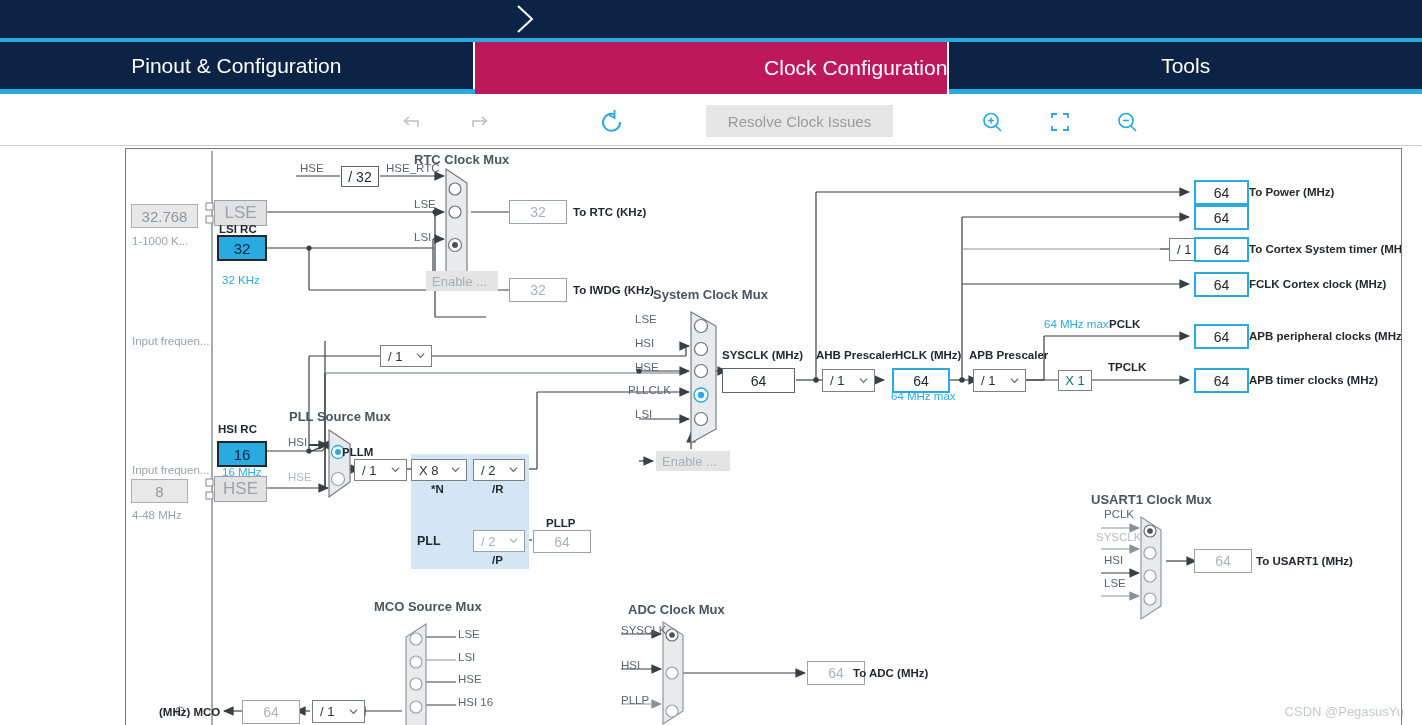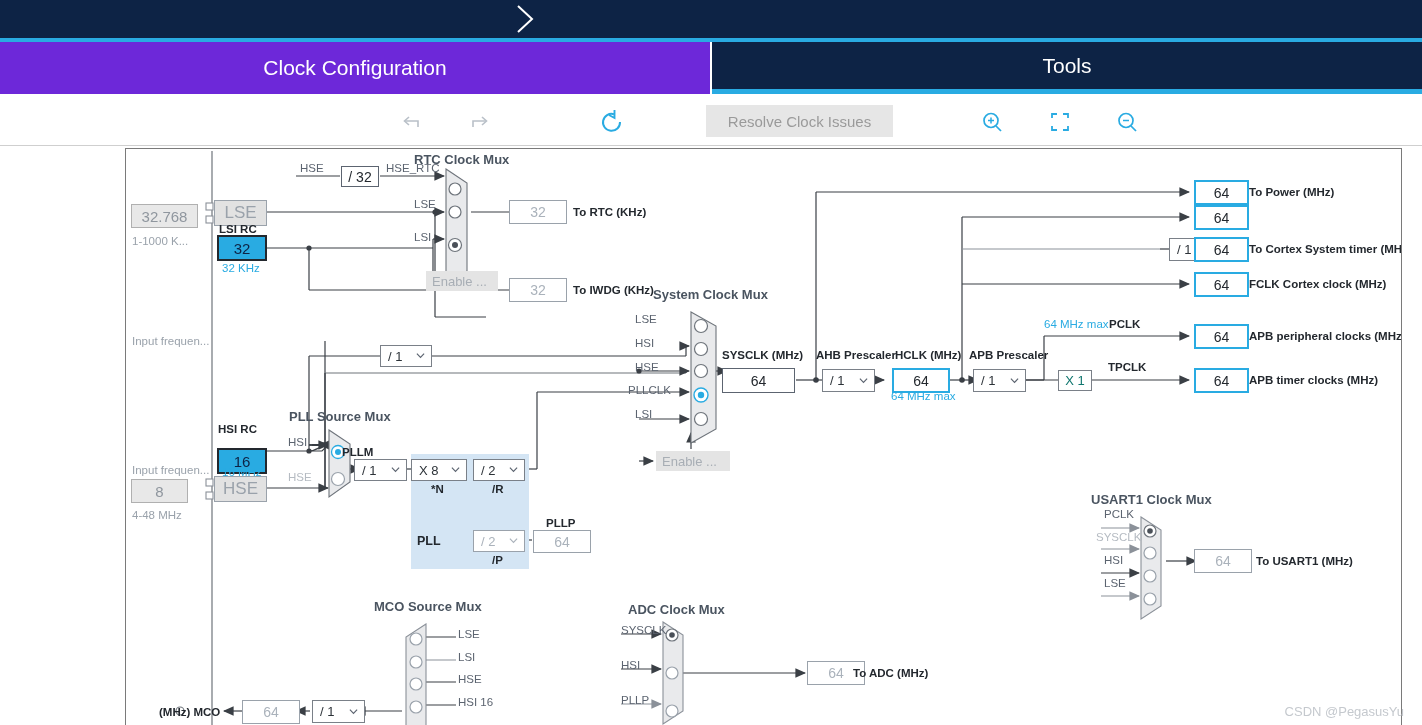--- a/index.html
+++ b/index.html
@@ -38,21 +38,21 @@
     flex: 1 1 0; height: 47px; margin-top: 4px;
     background: #0d2345;
     color: #ffffff;
     font-size: 21px;
     display: flex; align-items: center; justify-content: center;
     border-right: 2px solid #ffffff;
     cursor: pointer;
     white-space: nowrap;
   }
   .tab:last-child { border-right: none; }
-  .tab.active { background: #6d28d9; margin-top: 4px; height: 52px; }
+  .tab.active { background: #be185d; margin-top: 4px; height: 52px; justify-content: flex-end; }
 
   
   #toolbar {
     position: absolute; left: 0; top: 94px; width: 1422px; height: 52px;
     background: #ffffff;
     border-bottom: 1px solid #cfcfcf;
   }
   .tb-icon {
     position: absolute; top: 108px;
     width: 28px; height: 28px; cursor: pointer;
@@ -147,20 +147,23 @@
 </head>
 <body>
 
 <div id="titlebar">
   <svg id="title-arrow" viewBox="0 0 34 34">
     <path d="M6 4 L20 17 L6 30" fill="none" stroke="#ffffff" stroke-width="2"></path>
   </svg>
 </div>
 
 <div id="tabbar">
+  <div class="tab">
+    <span>Pinout &amp; Configuration</span>
+  </div>
   <div class="tab active">
     <span>Clock Configuration</span>
   </div>
   <div class="tab">
     <span>Tools</span>
   </div>
 </div>
 
 <div id="toolbar"></div>
 
@@ -417,29 +420,29 @@
     </g>
   </svg>
 
   <div class="lab grey" style="left:6px; top:186px;">Input frequen...</div>
   <div class="vbox inputfreq" style="left:5px; top:55px; width:67px; height:24px;">32.768</div>
   <div class="lab grey" style="left:6px; top:86px;">1-1000 K...</div>
   <div class="vbox osc" style="left:88px; top:51px; width:53px; height:26px;">LSE</div>
 
   <div class="lab dark" style="left:93px; top:74px;">LSI RC</div>
   <div class="vbox rcblue" style="left:91px; top:86px; width:50px; height:26px;">32</div>
-  <div class="lab blue" style="left:96px; top:113px;">32 KHz</div>
+  <div class="lab blue" style="left:96px; top:125px;">32 KHz</div>
 
   <div class="lab grey" style="left:6px; top:315px;">Input frequen...</div>
   <div class="vbox inputfreq" style="left:5px; top:330px; width:57px; height:24px;">8</div>
   <div class="lab grey" style="left:6px; top:360px;">4-48 MHz</div>
   <div class="vbox osc" style="left:88px; top:327px; width:53px; height:26px;">HSE</div>
 
   <div class="lab dark" style="left:92px; top:274px;">HSI RC</div>
-  <div class="vbox rcblue" style="left:91px; top:299px; width:50px; height:26px;">16</div>
+  <div class="vbox rcblue" style="left:91px; top:292px; width:50px; height:26px;">16</div>
   <div class="lab blue" style="left:96px; top:317px;">16 MHz</div>
   <div class="combo" style="left:254px; top:196px; width:52px; height:22px;">
     <span>/ 1</span>
     <svg class="chev" viewBox="0 0 10 10">
         <path d="M1 3 L5 7 L9 3" fill="none" stroke="#5c6470" stroke-width="1.3"></path>
       </svg>
   </div>
 
   <div class="lab bold" style="left:288px; top:3px;">RTC Clock Mux</div>
   <div class="lab" style="left:174px; top:13px;">HSE</div>

